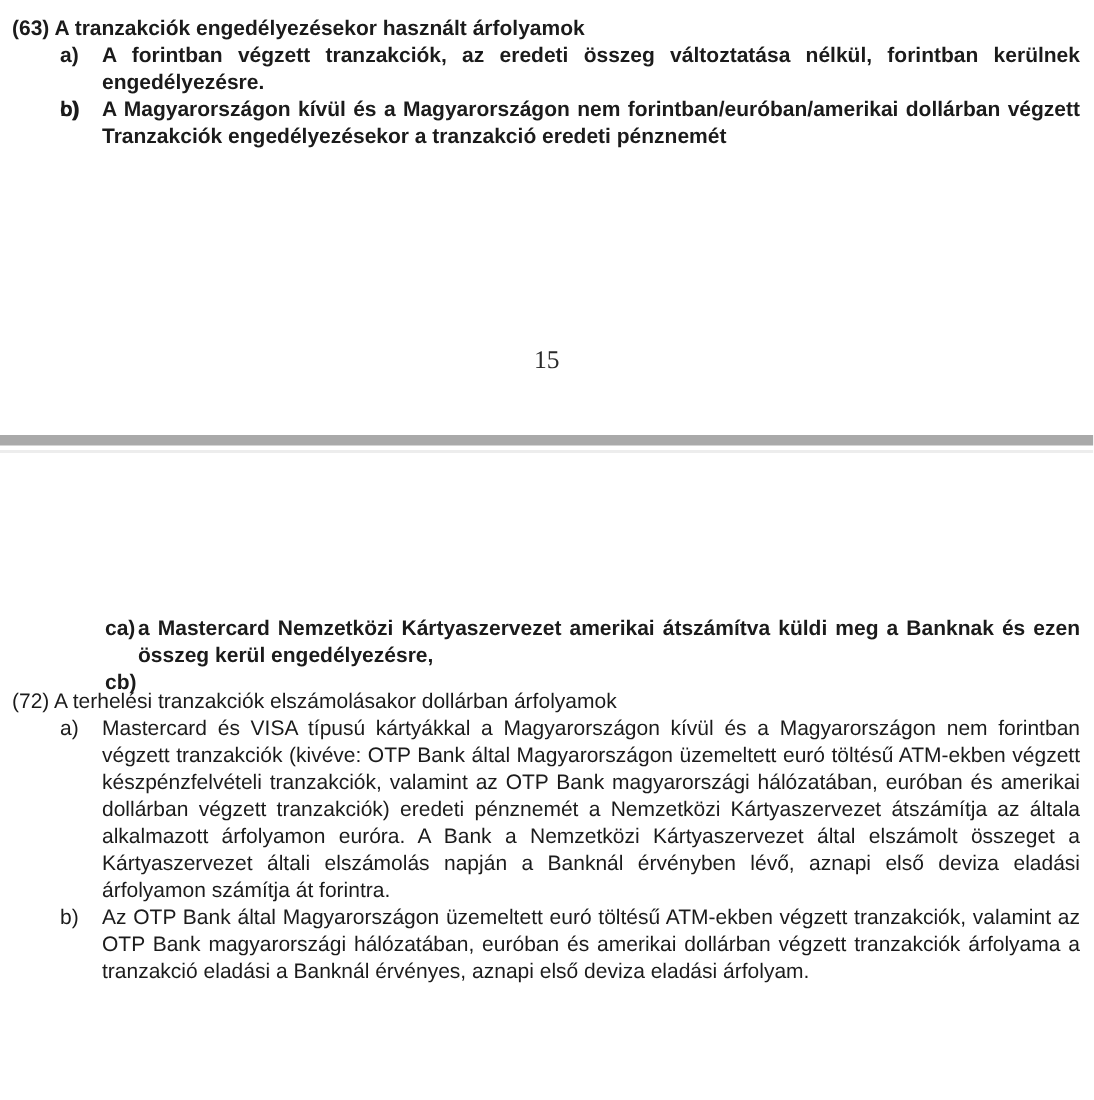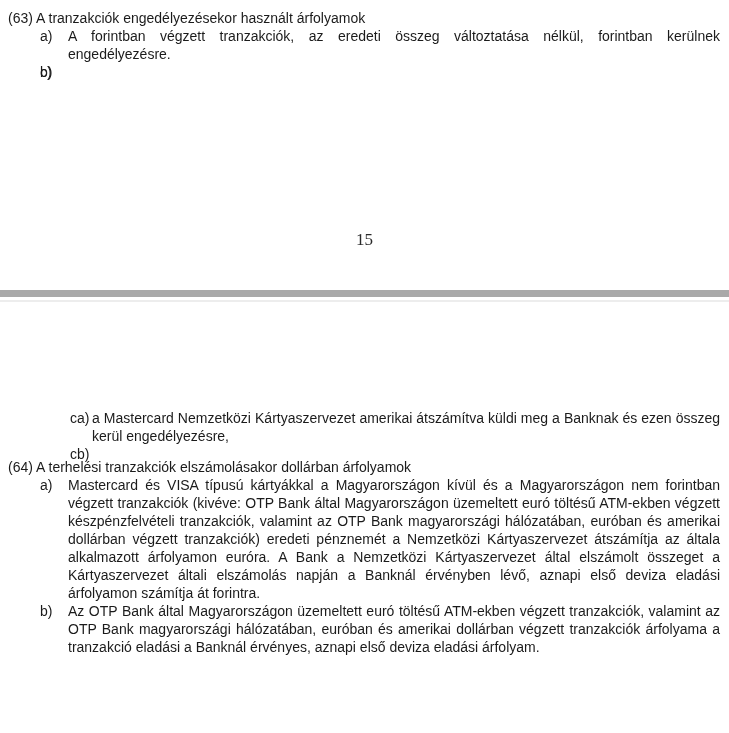--- a/index.html
+++ b/index.html
@@ -9,26 +9,26 @@
     width: 729px;
     height: 733px;
     background: #ffffff;
     font-family: "Liberation Sans", sans-serif;
     font-size: 14px;
     line-height: 18px;
     color: #1b1b1b;
     overflow: hidden;
   }
   .frag { position: absolute; left: 8px; right: 9px; }
-  .frag-top { top: 9px; }
+  .frag-top { top: 9px; font-weight: bold; }
   .frag-bottom { top: 409px; }
   .heading { white-space: nowrap; }
   .item { position: relative; padding-left: 60px; text-align: justify; }
   .item > .marker { position: absolute; left: 32px; top: 0; }
-  .subitem { position: relative; padding-left: 84px; text-align: justify; }
+  .subitem { position: relative; padding-left: 84px; text-align: justify; font-weight: bold; }
   .subitem > .marker { position: absolute; left: 62px; top: 0; }
   .section64 { margin-top: 13px; }
   .page-number {
     position: absolute;
     top: 232px; left: 0;
     width: 100%;
     text-align: center;
     font-size: 17px;
     line-height: 15px;
     color: #2a2a2a;
@@ -59,40 +59,41 @@
     </div>
     <div class="item">
       <span class="marker">a)</span>
       <span>A forintban végzett tranzakciók, az eredeti összeg változtatása nélkül, forintban kerülnek engedélyezésre.</span>
     </div>
     <div class="item">
       <span class="marker">b)</span>
     </div>
     <div class="item">
       <span class="marker">c)</span>
+      <span>A Magyarországon kívül és a Magyarországon nem forintban/euróban/amerikai dollárban végzett Tranzakciók engedélyezésekor a tranzakció eredeti pénznemét</span>
     </div>
   </div>
 
   <div class="page-number">15</div>
 
   <div class="separator-bar" style="background-color: rgb(169, 169, 169);"></div>
   <div class="separator-shadow" style="background-color: rgb(237, 237, 237);"></div>
 
   <div class="frag frag-bottom">
     <div class="subitem">
       <span class="marker">ca)</span>
       <span>a Mastercard Nemzetközi Kártyaszervezet amerikai átszámítva küldi meg a Banknak és ezen összeg kerül engedélyezésre,</span>
     </div>
     <div class="subitem">
       <span class="marker">cb)</span>
     </div>
 
     <div class="section64">
       <div class="heading">
-        <span>(64)</span>
+        <span>(72)</span>
         <span>A terhelési tranzakciók elszámolásakor dollárban árfolyamok</span>
       </div>
       <div class="item">
         <span class="marker">a)</span>
         <span>Mastercard és VISA típusú kártyákkal a Magyarországon kívül és a Magyarországon nem forintban végzett tranzakciók (kivéve: OTP Bank által Magyarországon üzemeltett euró töltésű ATM-ekben végzett készpénzfelvételi tranzakciók, valamint az OTP Bank magyarországi hálózatában, euróban és amerikai dollárban végzett tranzakciók) eredeti pénznemét a Nemzetközi Kártyaszervezet átszámítja az általa alkalmazott árfolyamon euróra. A Bank a Nemzetközi Kártyaszervezet által elszámolt összeget a Kártyaszervezet általi elszámolás napján a Banknál érvényben lévő, aznapi első deviza eladási árfolyamon számítja át forintra.</span>
       </div>
       <div class="item">
         <span class="marker">b)</span>
         <span>Az OTP Bank által Magyarországon üzemeltett euró töltésű ATM-ekben végzett tranzakciók, valamint az OTP Bank magyarországi hálózatában, euróban és amerikai dollárban végzett tranzakciók árfolyama a tranzakció eladási a Banknál érvényes, aznapi első deviza eladási árfolyam.</span>
       </div>

